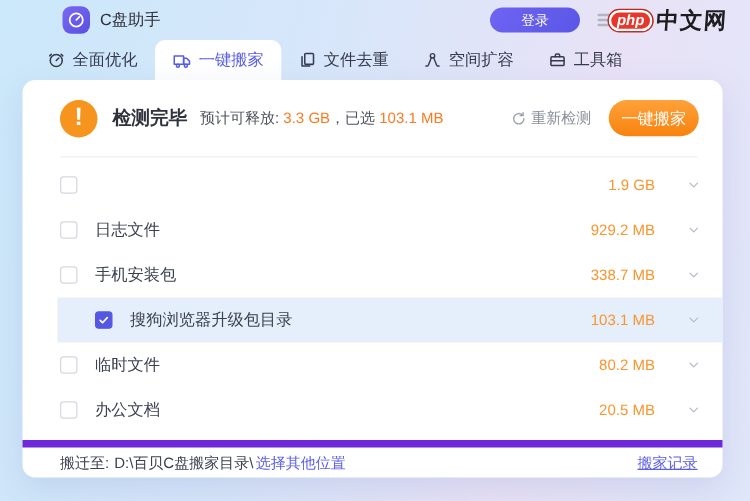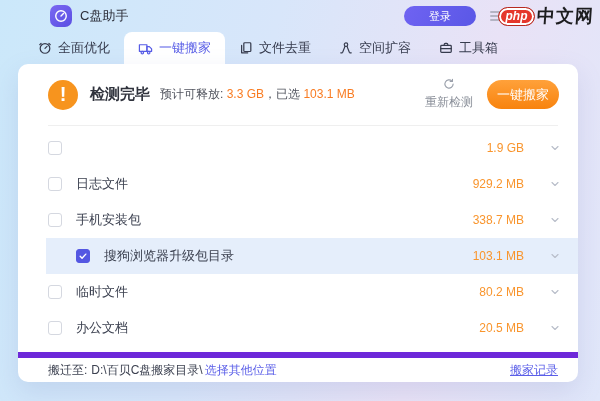--- a/index.html
+++ b/index.html
@@ -3,21 +3,21 @@
 <meta charset="utf-8">
 <style>
   * { box-sizing: border-box; margin: 0; padding: 0; }
   html,body { width:600px; height:401px; }
   body {
     font-family: "Liberation Sans", "DejaVu Sans", sans-serif;
     background: linear-gradient(105deg, #cbe8fa 0%, #d8e6fa 40%, #e9e2f6 72%, #e0e7fa 100%);
     position: relative; overflow: hidden;
   }
   
-  .topbar { position:absolute; top:0; left:0; right:0; height:32px; display:flex; align-items:center; padding:0 6px 0 50px; }
+  .topbar { position:absolute; top:0; left:0; right:12px; height:32px; display:flex; align-items:center; padding:0 6px 0 50px; }
   .app-icon { width:22px; height:22px; border-radius:7px; background:linear-gradient(140deg,#7a68f2,#5a4fe2); display:flex; align-items:center; justify-content:center; flex:0 0 auto; }
   .app-title { font-size:13px; color:#2d2f3a; margin-left:8px; font-weight:500; }
   .topbar-spacer { flex:1; }
   .login-btn { width:72px; height:20px; border-radius:11px; background:linear-gradient(120deg,#6f63f2,#5а57e6); background:linear-gradient(120deg,#6f63f2,#5a57e6); color:#fff; font-size:11px; display:flex; align-items:center; justify-content:center; cursor:pointer; }
   .brand { display:flex; align-items:center; margin-left:14px; position:relative; }
   .hamburger-lines { width:14px; height:10px; display:flex; flex-direction:column; justify-content:space-between; margin-right:-6px; opacity:.55; }
   .hamburger-lines i { display:block; height:2px; background:#8a8f9b; border-radius:1px; }
   .php-oval { background:#e5372b; color:#fff; font-weight:bold; font-style:italic; font-size:12px; width:37px; height:19px; border-radius:10px; display:flex; align-items:center; justify-content:center; box-shadow:0 0 0 2px #fff inset; border:1px solid #b72a20; z-index:1; }
   .brand-rest { font-weight:800; font-size:18px; color:#1d1d1f; letter-spacing:1px; margin-left:2px; transform:skewX(-4deg); }
   
@@ -25,21 +25,21 @@
   .tab { display:flex; align-items:center; gap:6px; padding:0 14px; font-size:13px; color:#363b4d; cursor:pointer; }
   .tab svg { flex:0 0 auto; }
   .tab.active { background:#ffffff; border-radius:8px 8px 0 0; color:#575ce6; font-weight:500; }
   
   .panel { position:absolute; left:18px; top:64px; width:560px; height:318px; background:#fff; border-radius:10px; box-shadow:0 10px 26px rgba(110,130,190,.18); }
   .panel-header { height:61px; display:flex; align-items:center; padding:0 19px 0 30px; }
   .warn-icon { width:30px; height:30px; border-radius:50%; background:#f7941e; color:#fff; font-weight:bold; font-size:20px; line-height:28px; text-align:center; flex:0 0 auto; }
   .status-title { font-size:15px; font-weight:bold; color:#30333d; margin-left:12px; }
   .status-sub { font-size:12px; color:#51545e; margin-left:10px; }
   .status-sub .orange { color:#f97b21; }
-  .recheck { display:flex; align-items:center; gap:4px; font-size:12px; color:#8a8f99; cursor:pointer;flex-direction:column; }
+  .recheck { display:flex; align-items:center; gap:4px; font-size:12px; color:#8a8f99; cursor:pointer; }
   .action-btn { margin-left:14px; width:72px; height:29px; border-radius:15px; background:linear-gradient(180deg,#ffa13a,#f8830e); color:#fff; font-size:13px; display:flex; align-items:center; justify-content:center; cursor:pointer; }
   .header-divider { height:1px; background:#efefef; margin:0 20px 0 30px; }
   
   .list { padding-top:4px; }
   .row { height:36px; display:flex; align-items:center; padding:0 16px 0 30px; cursor:pointer; }
   .row.selected { background:#e5eefb;margin-left:28px; }
   .checkbox { width:14px; height:14px; border:1px solid #d5d8e0; border-radius:3px; background:#fff; flex:0 0 auto; display:flex; align-items:center; justify-content:center; cursor:pointer; }
   .checkbox.checked { background:#5457e2; border-color:#5457e2; }
   .row-label { font-size:13px; color:#3c4150; margin-left:14px; }
   .row-spacer { flex:1; }

